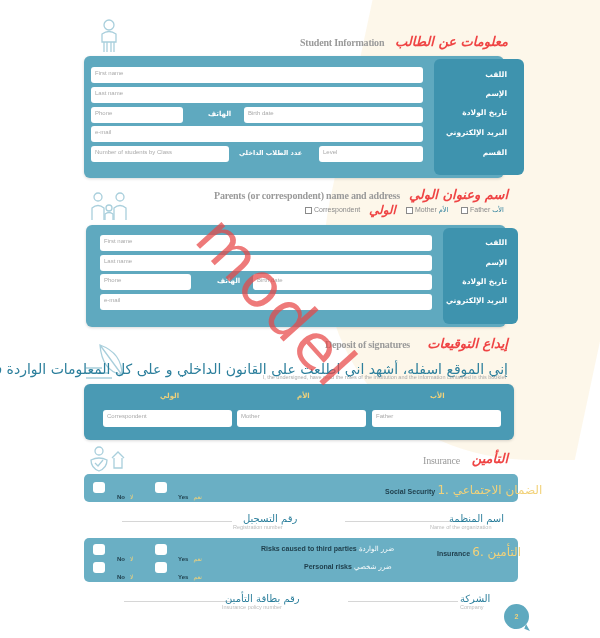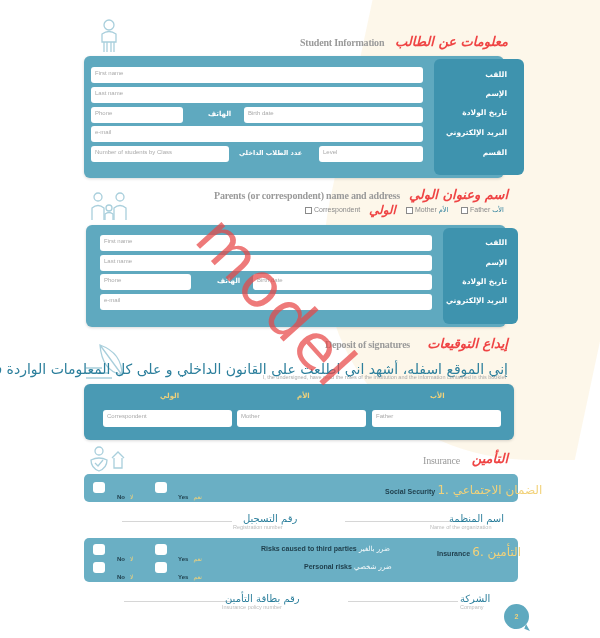--- a/index.html
+++ b/index.html
@@ -185,21 +185,21 @@
   <div class="line-en" style="left:233px;top:524px">Registration number</div>
   <div class="line-field" style="left:345px;top:521px;width:115px"></div>
   <div class="line-ar" style="left:449px;top:513px">اسم المنظمة</div>
   <div class="line-en" style="left:430px;top:524px">Name of the organization</div>
 
   <div class="ins-bar" style="left:84px;top:538px;width:434px;height:44px"></div>
   <div class="box" style="left:93px;top:544px"></div>
   <div class="abs" style="left:117px;top:546px"><span class="yn-en">No</span> <span class="yn-ar">لا</span></div>
   <div class="box" style="left:155px;top:544px"></div>
   <div class="abs" style="left:178px;top:546px"><span class="yn-en">Yes</span> <span class="yn-ar">نعم</span></div>
-  <div class="ins-text" style="left:261px;top:545px"><span class="ins-en">Risks caused to third parties</span> <span class="ins-ar-white">ضرر بالغير</span></div>
+  <div class="ins-text" style="left:261px;top:545px"><span class="ins-en">Risks caused to third parties</span> <span class="ins-ar-white">ضرر الواردة</span></div>
   <div class="ins-text" style="left:437px;top:545px"><span class="ins-en">Insurance</span> <span class="ins-ar-yellow">6. التأمين</span></div>
 
   <div class="box" style="left:93px;top:562px"></div>
   <div class="abs" style="left:117px;top:564px"><span class="yn-en">No</span> <span class="yn-ar">لا</span></div>
   <div class="box" style="left:155px;top:562px"></div>
   <div class="abs" style="left:178px;top:564px"><span class="yn-en">Yes</span> <span class="yn-ar">نعم</span></div>
   <div class="ins-text" style="left:304px;top:563px"><span class="ins-en">Personal risks</span> <span class="ins-ar-white">ضرر شخصي</span></div>
 
   <div class="line-field" style="left:124px;top:601px;width:112px"></div>
   <div class="line-ar" style="left:225px;top:593px">رقم بطاقة التأمين</div>

